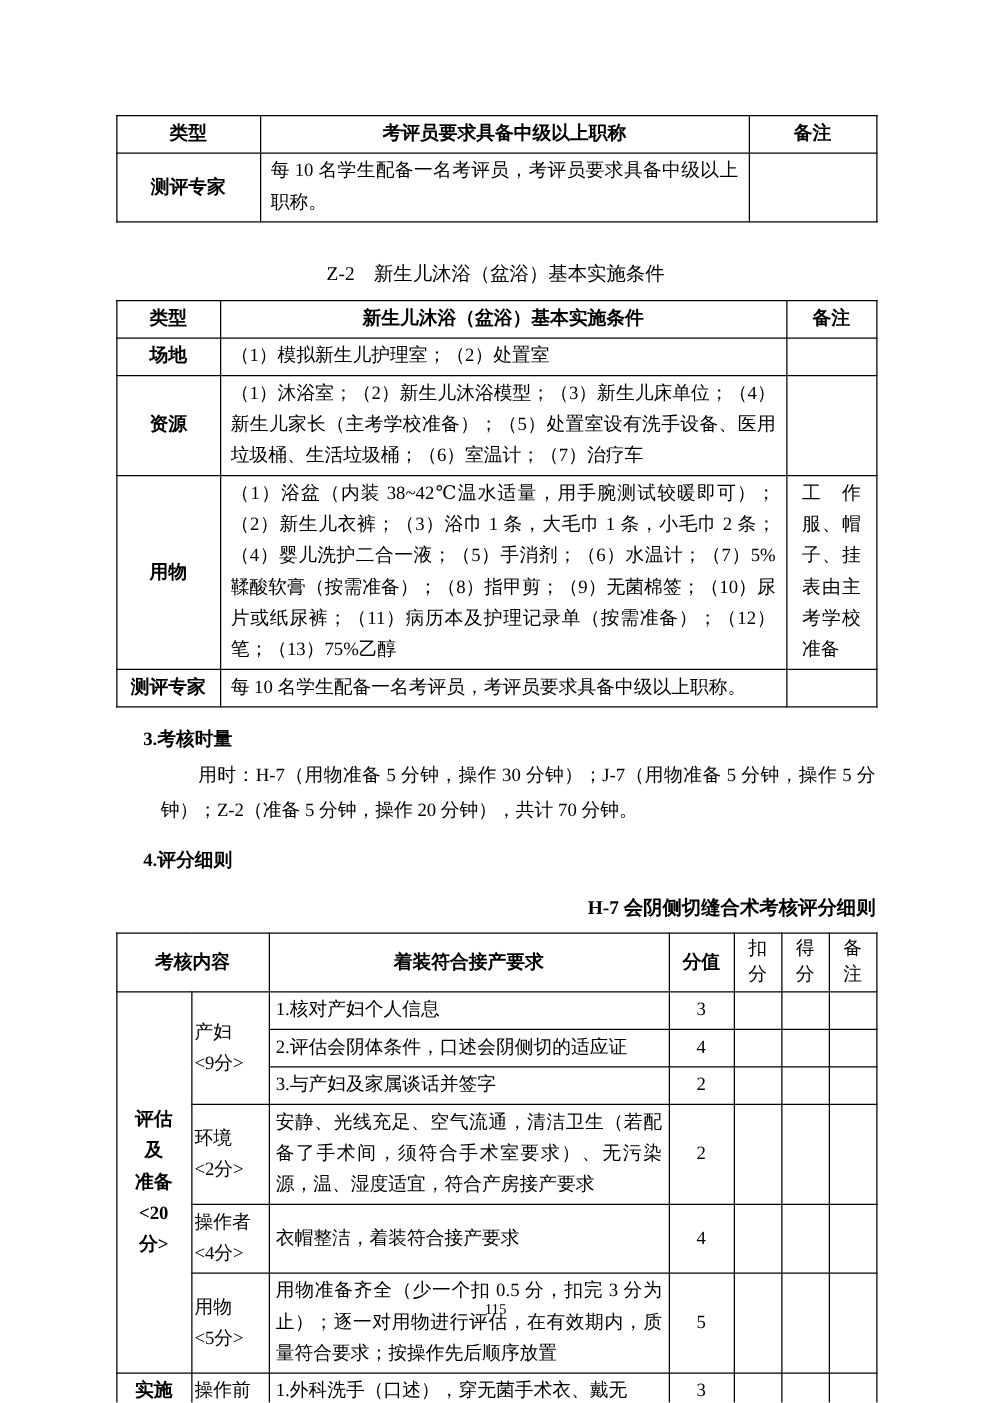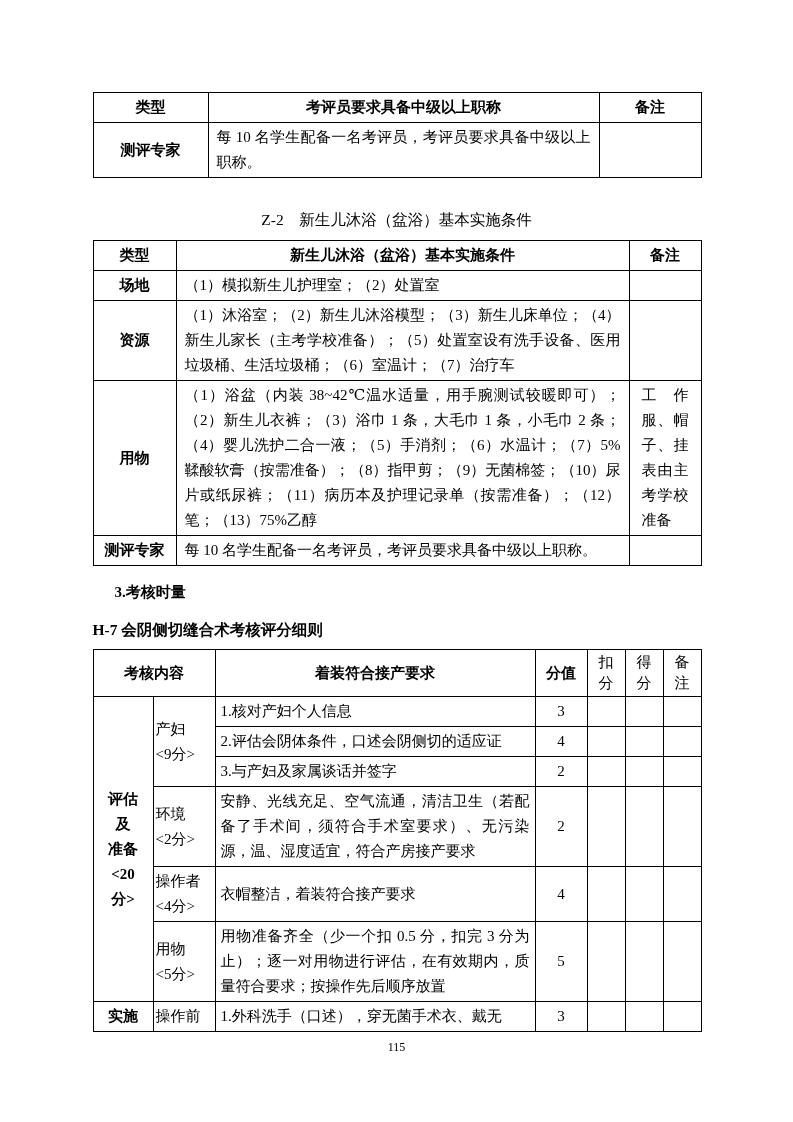--- a/index.html
+++ b/index.html
@@ -19,21 +19,21 @@
   td { border: 1px solid #000; padding: 2px 8px; line-height: 25px; vertical-align: middle; }
 
   .th { font-weight: bold; text-align: center; }
   .rowlabel { font-weight: bold; text-align: center; }
   .cell-content { text-align: justify; }
   .cell-note { text-align: justify; padding: 2px 12px; }
 
   .sec-title { text-align: center; font-weight: normal; font-size: 15.5px; margin: 30px 0 8px 0; line-height: 24px; }
   .h-num { font-weight: bold; margin: 13px 0 2px 22px; line-height: 26px; }
   .para { margin: 2px 0 0 36px; text-indent: 2em; line-height: 28px; text-align: justify; }
-  .tbl-title { text-align: left; font-weight: bold; font-size: 15.5px; margin: 12px 0 6px 0; line-height: 26px; }
+  .tbl-title { text-align: right; font-weight: bold; font-size: 15.5px; margin: 12px 0 6px 0; line-height: 26px; }
 
   .t3 { margin-top: 2px; }
   .t3 td { padding: 2px 5px; }
   .t3 .group { font-weight: bold; text-align: center; white-space: pre-line; }
   .t3 .sub { white-space: pre-line; padding: 2px 2px; }
   .t3 .pts { text-align: justify; }
   .t3 .score { text-align: center; }
   .vt { display: inline-block; width: 1.1em; word-break: break-all; line-height: 21px; vertical-align: middle; font-weight: normal; }
 
   .mt2 { margin-top: 6px; }
@@ -95,20 +95,22 @@
     </tr>
     <tr>
       <td class="rowlabel">测评专家</td>
       <td class="cell-content">每 10 名学生配备一名考评员，考评员要求具备中级以上职称。</td>
       <td class="cell-note"></td>
     </tr>
   </tbody>
     </table>
 
   <div class="h-num">3.考核时量</div>
+  <div class="para">用时：H-7（用物准备 5 分钟，操作 30 分钟）；J-7（用物准备 5 分钟，操作 5 分钟）；Z-2（准备 5 分钟，操作 20 分钟），共计 70 分钟。</div>
+  <div class="h-num">4.评分细则</div>
   <div class="tbl-title">H-7 会阴侧切缝合术考核评分细则</div>
 
   <table class="t3 mt2">
     <colgroup>
       <col style="width:60px">
         <col style="width:62px">
         <col style="width:320px">
       <col style="width:52px">
         <col style="width:38px">
         <col style="width:38px">

